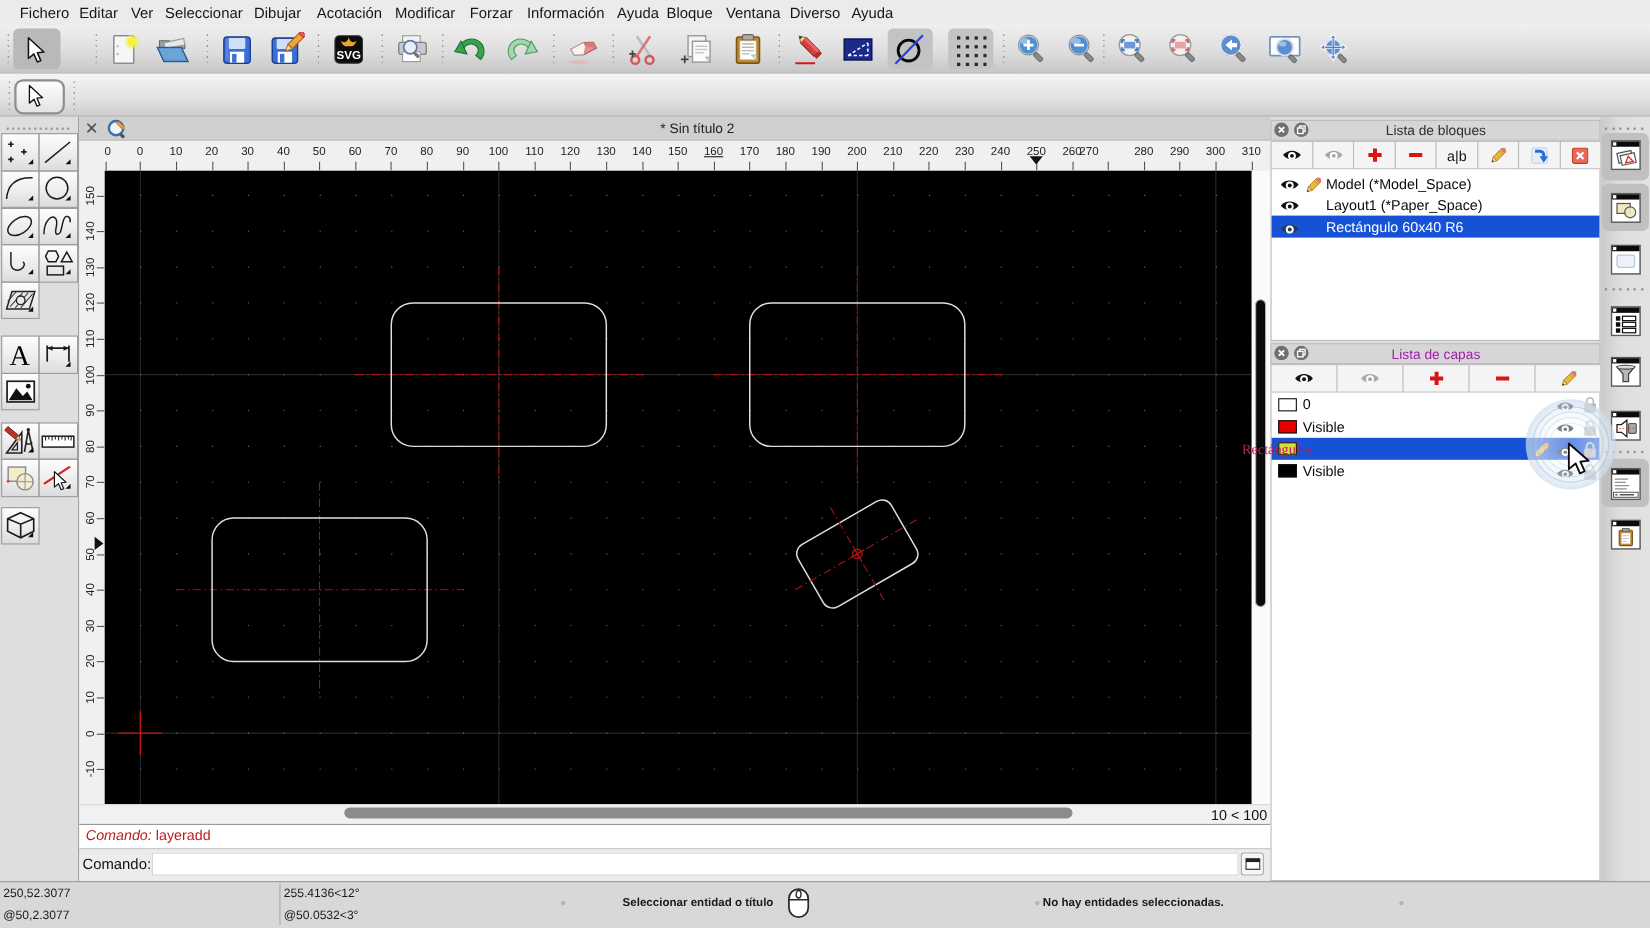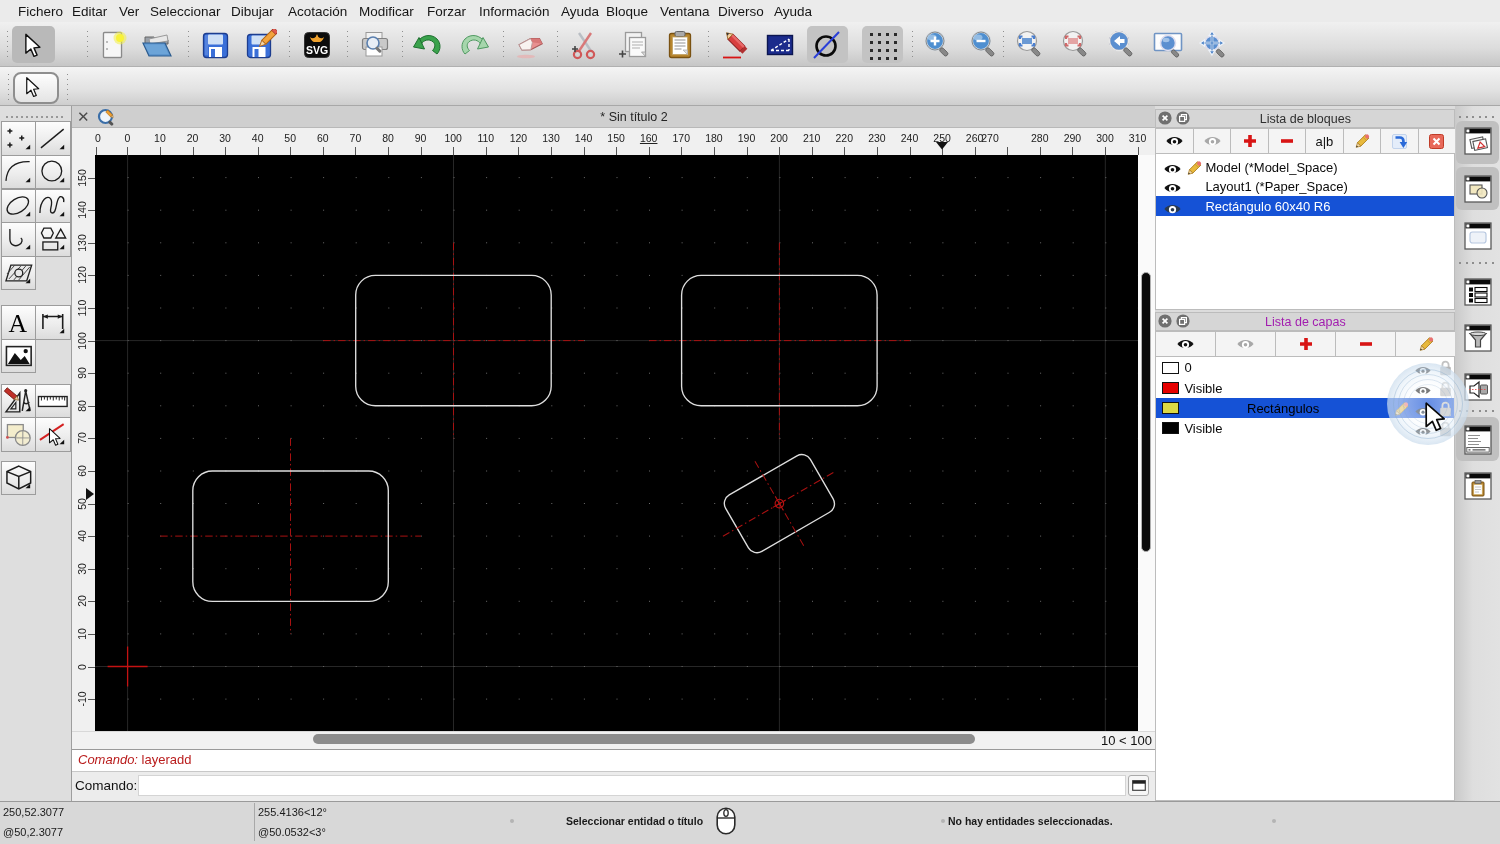--- a/index.html
+++ b/index.html
@@ -725,21 +725,21 @@
         <path d="M0.4 5.5 A 9.9 9.9 0 0 1 15.6 5.5 A 9.9 9.9 0 0 1 0.4 5.5 Z" fill="#111"></path>
 <circle cx="8.0" cy="6.2" r="3.3" fill="#fff"></circle>
 <circle cx="8.0" cy="6.2" r="1.6" fill="#111"></circle>
       </svg></div>
 <div class="ab" style="left:1439px;top:380.5px;"><svg width="13" height="16" viewBox="0 0 13 16">
         <path d="M3.4 7 V4.8 a3.1 3.1 0 0 1 6.2 0 V7" fill="none" stroke="#c2c2c2" stroke-width="1.8"></path>
 <rect x="1.2" y="6.8" width="10.6" height="8.4" rx="1.2" fill="#b4b4b4"></rect>
       </svg></div>
 <div class="ab" style="left:1156.4px;top:398.0px;width:298px;height:20.1px;background:#1552d6;"></div>
 <div class="ab" style="left:1161.7px;top:402.0px;width:17.5px;height:12px;background:#dbd944;border:1.3px solid #111;box-sizing:border-box;"></div>
-<div class="rowtxt" style="left:1247px;top:400.6px;color:#000000;">Rectángulos</div>
+<div class="rowtxt" style="left:1129px;top:400.6px;color:#be185d;font-family:Liberation Serif, serif;">Rectángulos</div>
 <div class="ab" style="left:1392px;top:400.0px;"><svg width="18" height="18" viewBox="0 0 18 18">
         <g transform="rotate(-45 9 9)">
 <rect x="4.5" y="7" width="11.5" height="4.8" fill="#e8b93c" stroke="#a87818" stroke-width="0.8"></rect>
 <path d="M12.4 7 v4.8 M14.6 7 v4.8" stroke="#c89828" stroke-width="0.8"></path>
 <path d="M4.5 7 L0.4 9.4 L4.5 11.8 Z" fill="#f2d8a8" stroke="#a87818" stroke-width="0.7"></path>
 <path d="M2.1 8.4 L0.4 9.4 L2.1 10.4 Z" fill="#333"></path>
 <circle cx="15.8" cy="9.4" r="2" fill="#e87070"></circle>
 </g>
       </svg></div>
 <div class="ab" style="left:1415.4px;top:402.5px;"><svg width="16" height="11" viewBox="0 0 16 11">

